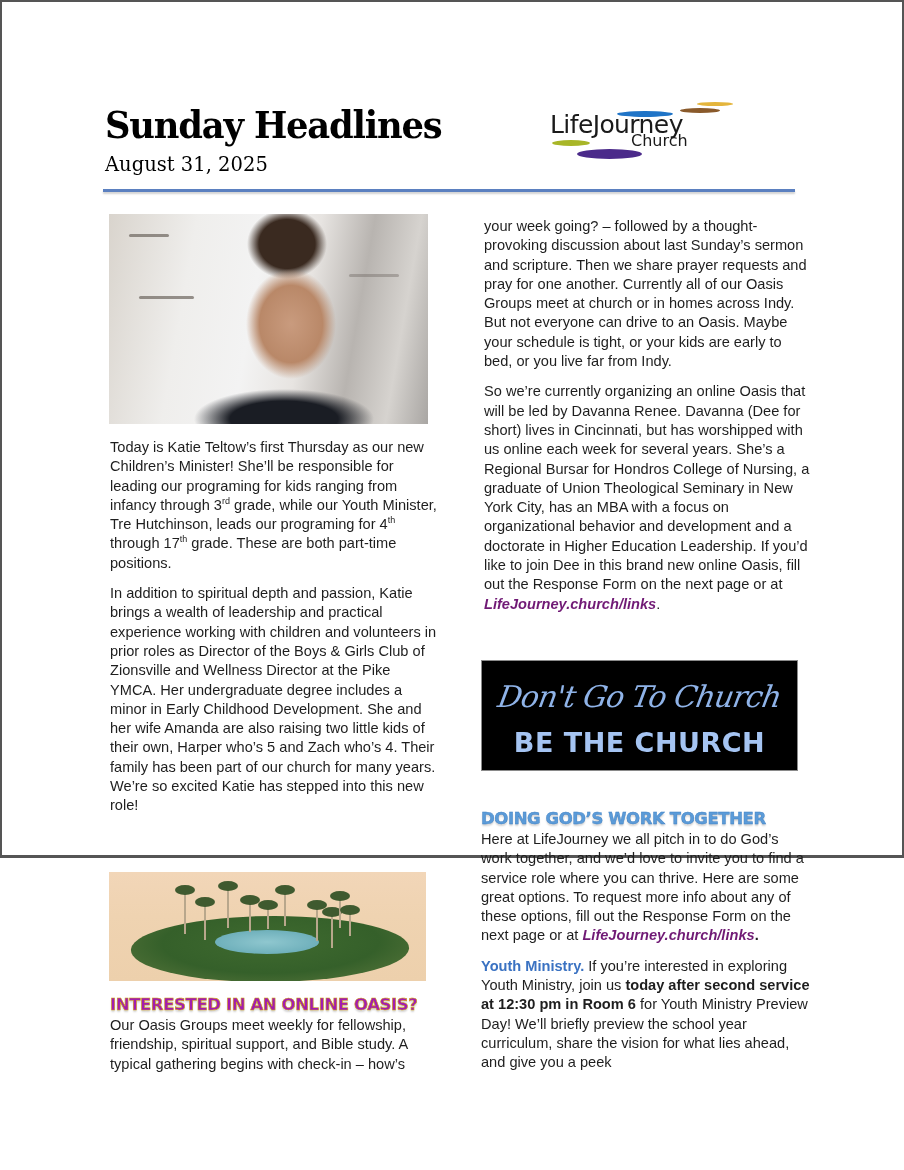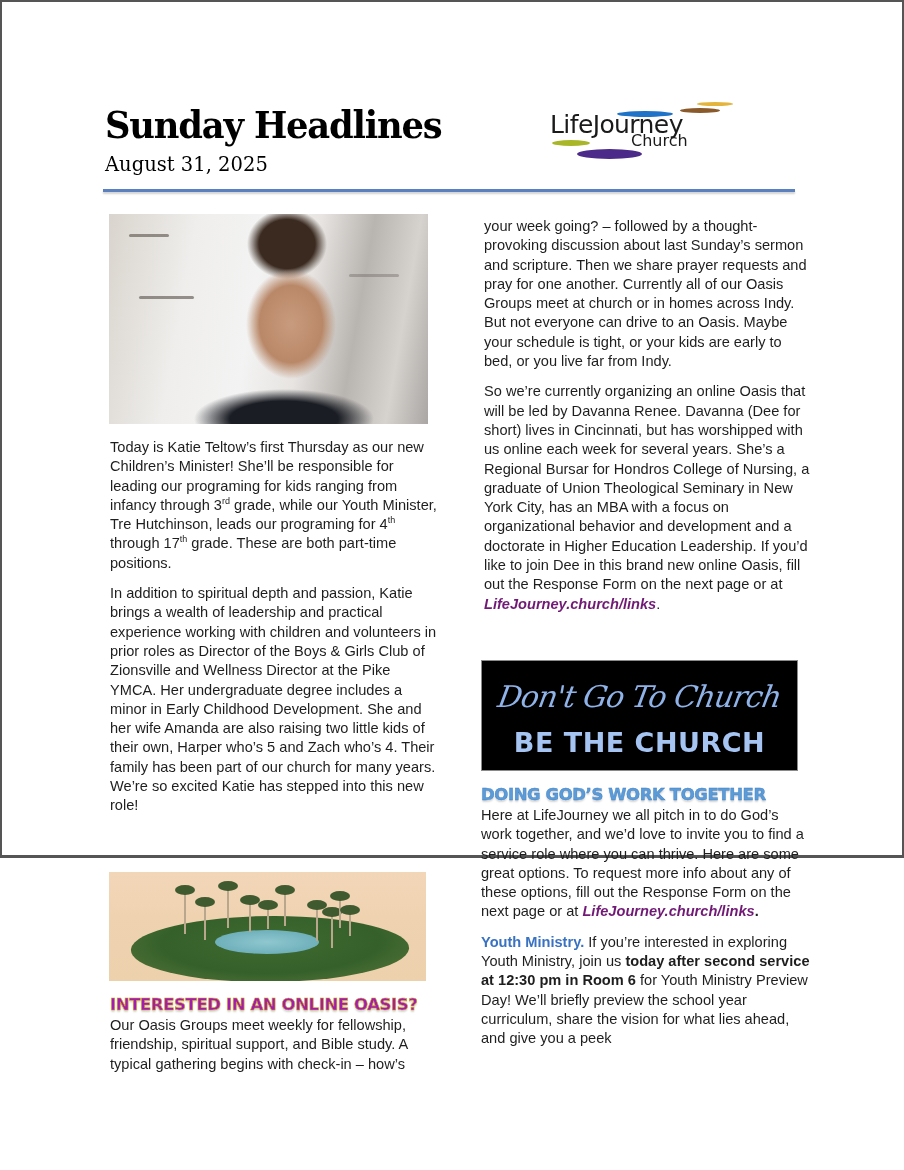--- a/index.html
+++ b/index.html
@@ -142,19 +142,19 @@
   <div class="col" style="left:482px;top:215px;">
     <p>your week going? – followed by a thought-provoking discussion about last Sunday’s sermon and scripture.  Then we share prayer requests and pray for one another. Currently all of our Oasis Groups meet at church or in homes across Indy.  But not everyone can drive to an Oasis.  Maybe your schedule is tight, or your kids are early to bed, or you live far from Indy.</p>
     <p><span>So we’re currently organizing an online Oasis that will be led by Davanna Renee.  Davanna (Dee for short) lives in Cincinnati, but has worshipped with us online each week for several years.  She’s a Regional Bursar for Hondros College of Nursing, a graduate of Union Theological Seminary in New York City, has an MBA with a focus on organizational behavior and development and a doctorate in Higher Education Leadership.  If you’d like to join Dee in this brand new online Oasis, fill out the Response Form on the next page or at </span><a class="link">LifeJourney.church/links</a><span>.</span></p>
   </div>
 
   <div class="banner">
     <div class="script">Don't Go To Church</div>
     <div class="big">BE THE CHURCH</div>
   </div>
 
-  <div class="col" style="left:479px;top:782px;">
+  <div class="col" style="left:479px;top:806px;">
     <h2 class="sec-head h-blue">DOING GOD’S WORK TOGETHER</h2>
     <p><span>Here at LifeJourney we all pitch in to do God’s work together, and we’d love to invite you to find a service role where you can thrive.  Here are some great options.  To request more info about any of these options, fill out the Response Form on the next page or at </span><a class="link">LifeJourney.church/links</a><span style="font-weight:bold;">.</span></p>
     <p><span class="blue-lead">Youth Ministry.</span><span>  If you’re interested in exploring Youth Ministry, join us </span><b>today after second service at 12:30 pm in Room 6</b><span> for Youth Ministry Preview Day!  We’ll briefly preview the school year curriculum, share the vision for what lies ahead, and give you a peek</span></p>
   </div>
 
 </div>
 
 </body></html>

